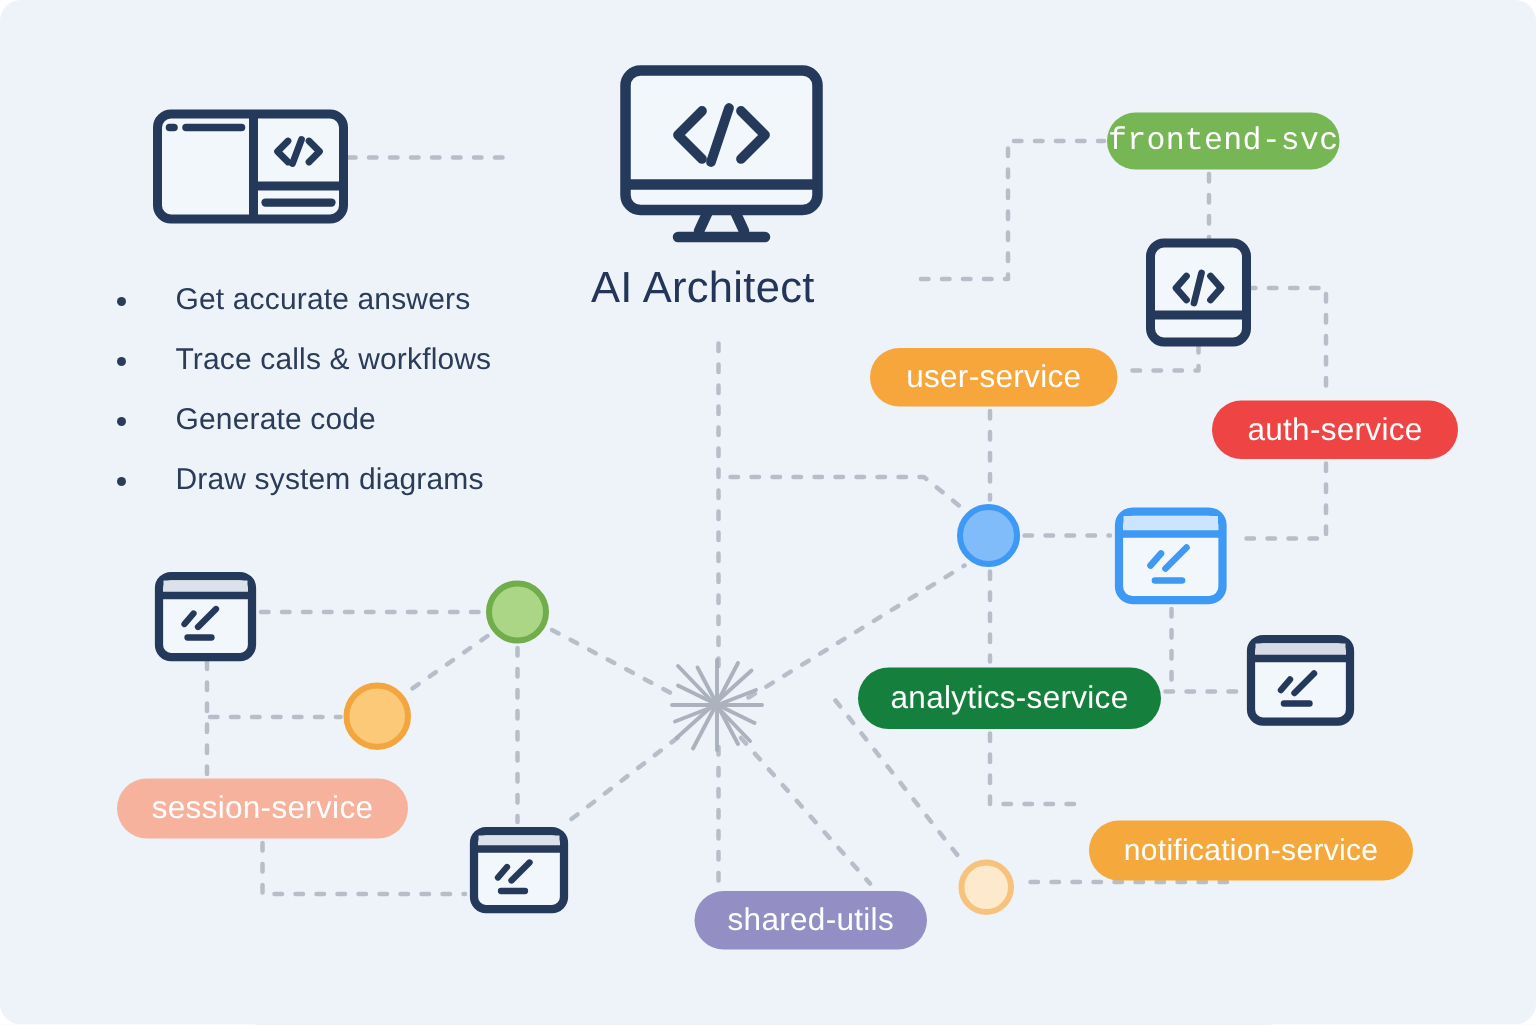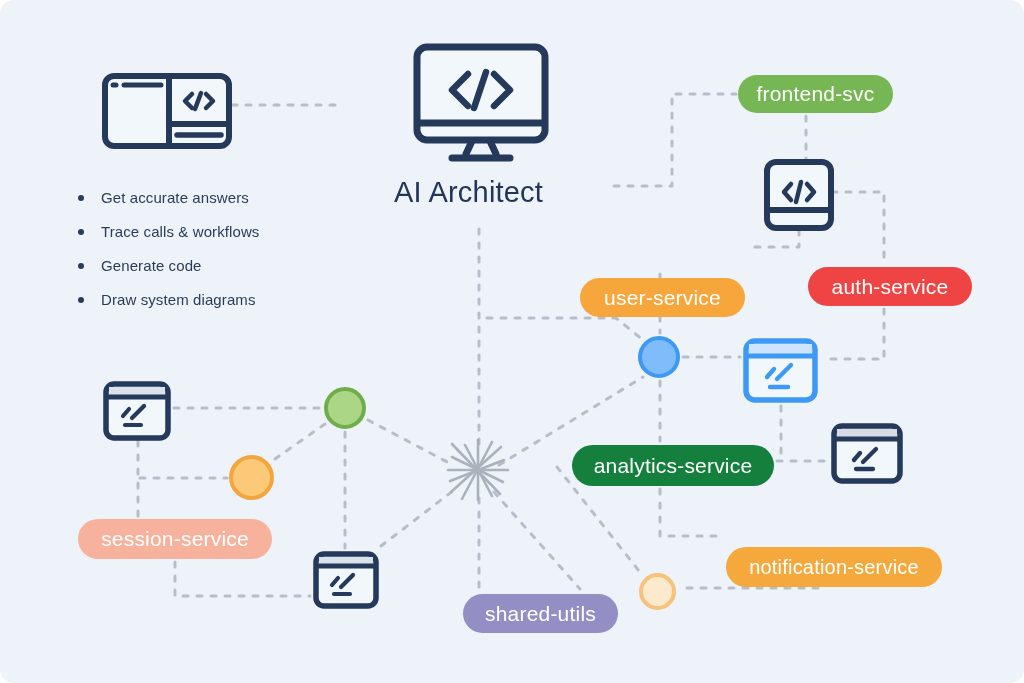--- a/index.html
+++ b/index.html
@@ -15,34 +15,34 @@
   .circle-green {left:324px;top:387px;width:42px;height:42px;background:#abd686;border:4px solid #71ad4b;}
   .circle-orange{left:229px;top:455px;width:45px;height:45px;background:#fbc977;border:4px solid #f3a63d;}
   .circle-blue  {left:638px;top:336px;width:42px;height:42px;background:#7fbcf9;border:4px solid #3d99f4;}
   .circle-cream {left:639px;top:573px;width:37px;height:37px;background:#fdeacc;border:4px solid #f6c27c;}
   .pill{
     position:absolute;z-index:3;border-radius:999px;color:#ffffff;
     display:flex;align-items:center;justify-content:center;
     font-size:21px;font-weight:500;letter-spacing:.2px;white-space:nowrap;
   }
   .pill-frontend    {left:738px;top:75px; width:155px;height:38px;}
-  .pill-user        {left:580px;top:232px;width:165px;height:39px;margin-top:46px;}
+  .pill-user        {left:580px;top:232px;width:165px;height:39px;}
   .pill-auth        {left:808px;top:267px;width:164px;height:39px;}
   .pill-analytics   {left:572px;top:445px;width:202px;height:41px;}
   .pill-notification{left:726px;top:547px;width:216px;height:40px;font-size:20px;}
   .pill-session     {left:78px; top:519px;width:194px;height:40px;}
   .pill-shared      {left:463px;top:594px;width:155px;height:39px;}
   #title{
     position:absolute;left:394px;top:176px;z-index:3;
     font-size:29px;font-weight:400;color:#233659;letter-spacing:.2px;
   }
   #feature-list{position:absolute;left:78px;top:189px;z-index:3;}
   .feature-item{
     display:flex;align-items:center;margin-bottom:17px;
-    color:#2b3c59;font-size:15px;font-weight:400;letter-spacing:.1px;
+    color:#2b3c59;font-size:20px;font-weight:400;letter-spacing:.1px;gap:16px;
   }
   .feature-item .bullet{
     width:6px;height:6px;border-radius:50%;background:#2b3c59;
     margin-right:17px;flex:0 0 auto;
   }
 </style>
 </head>
 <body>
 
 <div id="stage">
@@ -191,21 +191,21 @@
     <div class="feature-item">
       <span class="bullet"></span>
       <span>Generate code</span>
     </div>
     <div class="feature-item">
       <span class="bullet"></span>
       <span>Draw system diagrams</span>
     </div>
   </div>
 
-  <div class="pill pill-frontend" style="background-color: rgb(119, 182, 85);">frontend-svc</div>
+  <div class="pill pill-frontend" style="background-color: rgb(119, 182, 85); font-family: Liberation Mono, monospace;">frontend-svc</div>
   <div class="pill pill-user" style="background-color: rgb(246, 166, 59);">user-service</div>
   <div class="pill pill-auth" style="background-color: #ef4444;">auth-service</div>
   <div class="pill pill-analytics" style="background-color: #15803d; text-align: right;">analytics-service</div>
   <div class="pill pill-notification" style="background-color: rgb(245, 169, 60);">notification-service</div>
   <div class="pill pill-session" style="background-color: rgb(247, 178, 157);">session-service</div>
   <div class="pill pill-shared" style="background-color: rgb(147, 143, 196);">shared-utils</div>
 
 </div>
 
 </body></html>

